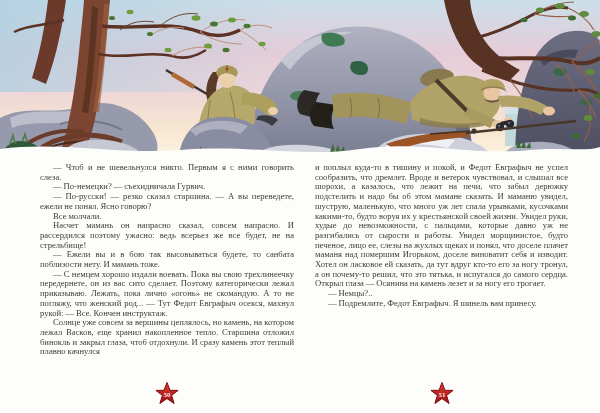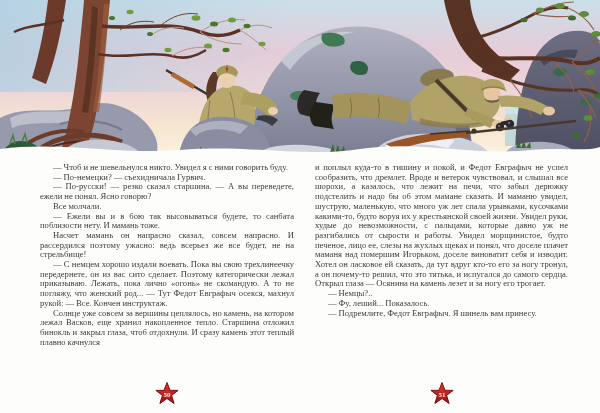--- a/index.html
+++ b/index.html
@@ -236,26 +236,26 @@
       <path d="M10,144 l3,-9 2,9 M22,142 l3,-8 2,8" stroke="#4c7c44" stroke-width="1.5" fill="none"></path>
     </g>
 
     <path d="M0,163 L0,149 C60,141 120,155 180,150 C250,144 300,158 360,149 C420,140 470,156 530,150 C560,147 585,152 600,147 L600,163 Z" fill="#fdfdfb"></path>
   </svg>
 
   <div class="pages">
 
     <div class="page page-left">
       <div class="text-block">
-        <p>— Чтоб и не шевельнулся никто. Увидел я с ними говорить буду.</p>
+        <p>— Чтоб и не шевельнулся никто. Первым я с ними говорить слеза.</p>
         <p>— По-немецки? — съехидничала Гурвич.</p>
         <p>— По-русски! — резко сказал старшина. — А вы переведете, ежели не понял. Ясно говорю?</p>
         <p>Все молчали.</p>
+        <p>Насчет мамань он напрасно сказал, совсем напрасно. И рассердился поэтому ужасно: ведь всерьез же все будет, не на стрельбище!</p>
         <p>— Ежели вы и в бою так высовываться будете, то санбата поблизости нету. И мамань тоже.</p>
-        <p>Насчет мамань он напрасно сказал, совсем напрасно. И рассердился поэтому ужасно: ведь всерьез же все будет, не на стрельбище!</p>
         <p>— С немцем хорошо издали воевать. Пока вы свою трехлинеечку передернете, он из вас сито сделает. Поэтому категорически лежал приказываю. Лежать, пока лично «огонь» не скомандую. А то не погляжу, что женский род... — Тут Федот Евграфыч осекся, махнул рукой: — Все. Кончен инструктаж.</p>
         <p>Солнце уже совсем за вершины цеплялось, но камень, на котором лежал Васков, еще хранил накопленное тепло. Старшина отложил бинокль и закрыл глаза, чтоб отдохнули. И сразу камень этот теплый плавно качнулся</p>
       </div>
       <div class="star-wrap">
         <svg viewBox="0 0 27 26" width="27" height="26">
           <defs>
             <linearGradient id="sg1" x1="0" y1="0" x2="0" y2="1">
               <stop offset="0" stop-color="#e03a2e"></stop>
               <stop offset="1" stop-color="#9c1116"></stop>
             </linearGradient>
@@ -263,21 +263,20 @@
           <path d="M13.5,1.5 L16.5,9.3 L24.6,9.4 L18.1,14.4 L20.6,22.5 L13.5,17.6 L6.4,22.5 L8.9,14.4 L2.4,9.4 L10.5,9.3 Z" fill="url(#sg1)" stroke="#7e0d10" stroke-width="1"></path>
           <text x="13.5" y="16" text-anchor="middle" font-size="7" font-weight="bold" fill="#ffe9e0" font-family="Liberation Serif, serif">50</text>
         </svg>
       </div>
     </div>
 
     <div class="page page-right">
       <div class="text-block">
         <p class="no-indent">и поплыл куда-то в тишину и покой, и Федот Евграфыч не успел сообразить, что дремлет. Вроде и ветерок чувствовал, и слышал все шорохи, а казалось, что лежит на печи, что забыл дерюжку подстелить и надо бы об этом мамане сказать. И маманю увидел, шуструю, маленькую, что много уж лет спала урывками, кусочками какими-то, будто воруя их у крестьянской своей жизни. Увидел руки, худые до невозможности, с пальцами, которые давно уж не разгибались от сырости и работы. Увидел морщинистое, будто печеное, лицо ее, слезы на жухлых щеках и понял, что доселе плачет маманя над помершим Игорьком, доселе виноватит себя и изводит. Хотел он ласковое ей сказать, да тут вдруг кто-то его за ногу тронул, а он почему-то решил, что это тятька, и испугался до самого сердца. Открыл глаза — Осянина на камень лезет и за ногу его трогает.</p>
         <p>— Немцы?..</p>
-        <p>— Фу, леший... Показалось.</p>
         <p>— Подремлите, Федот Евграфыч. Я шинель вам принесу.</p>
       </div>
       <div class="star-wrap">
         <svg viewBox="0 0 27 26" width="27" height="26">
           <defs>
             <linearGradient id="sg2" x1="0" y1="0" x2="0" y2="1">
               <stop offset="0" stop-color="#e03a2e"></stop>
               <stop offset="1" stop-color="#9c1116"></stop>
             </linearGradient>
           </defs>

